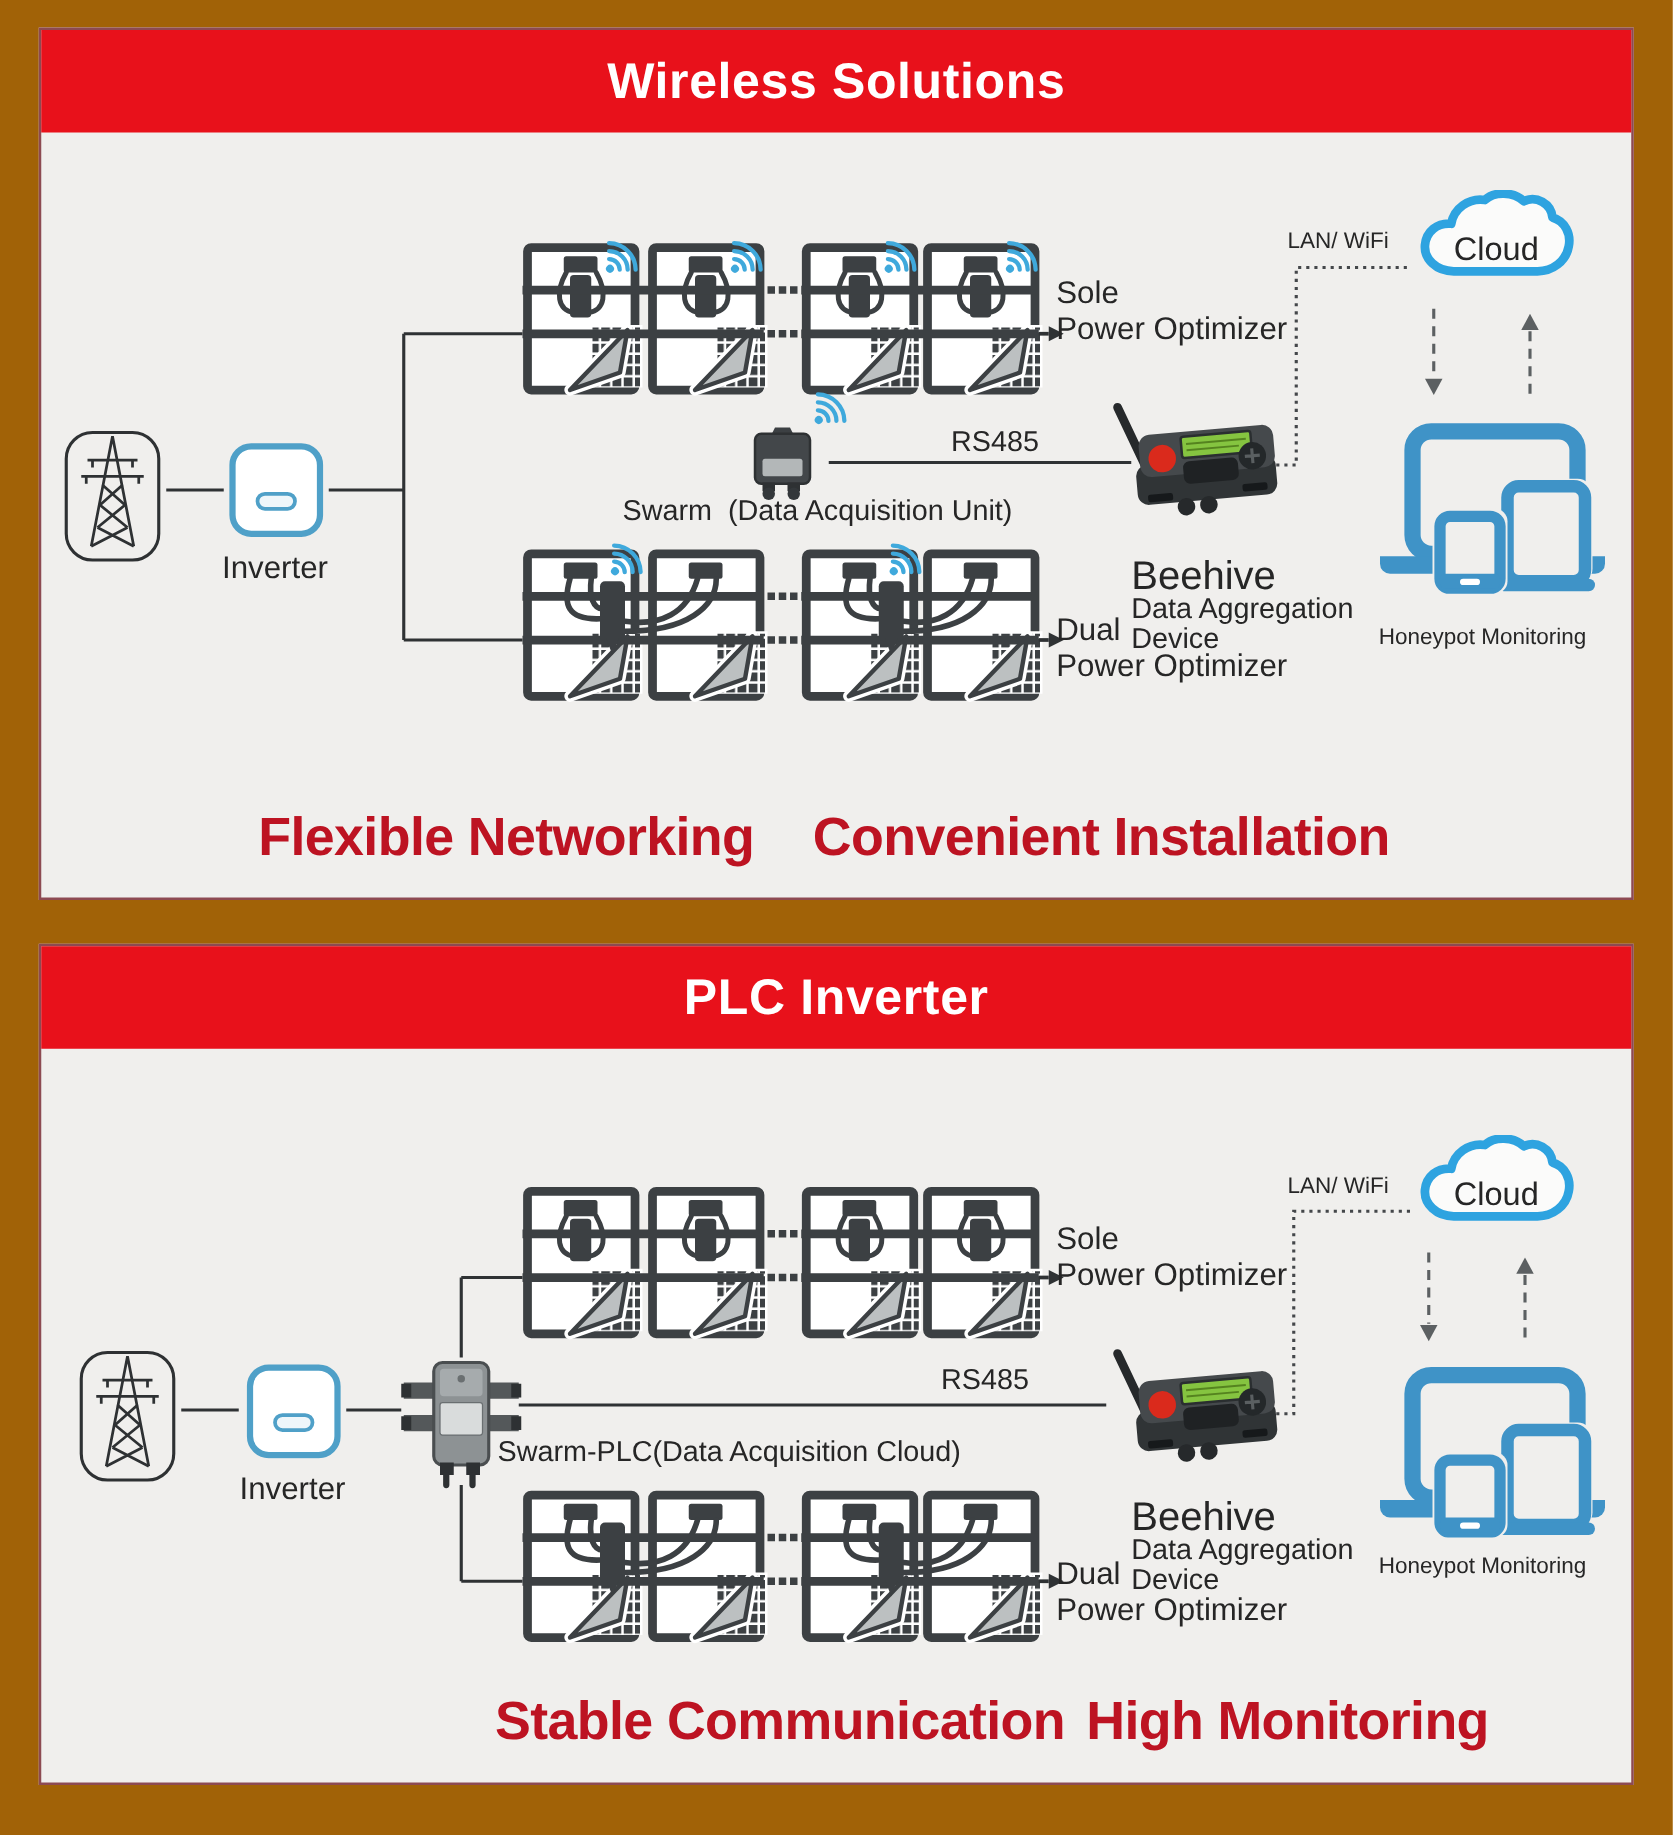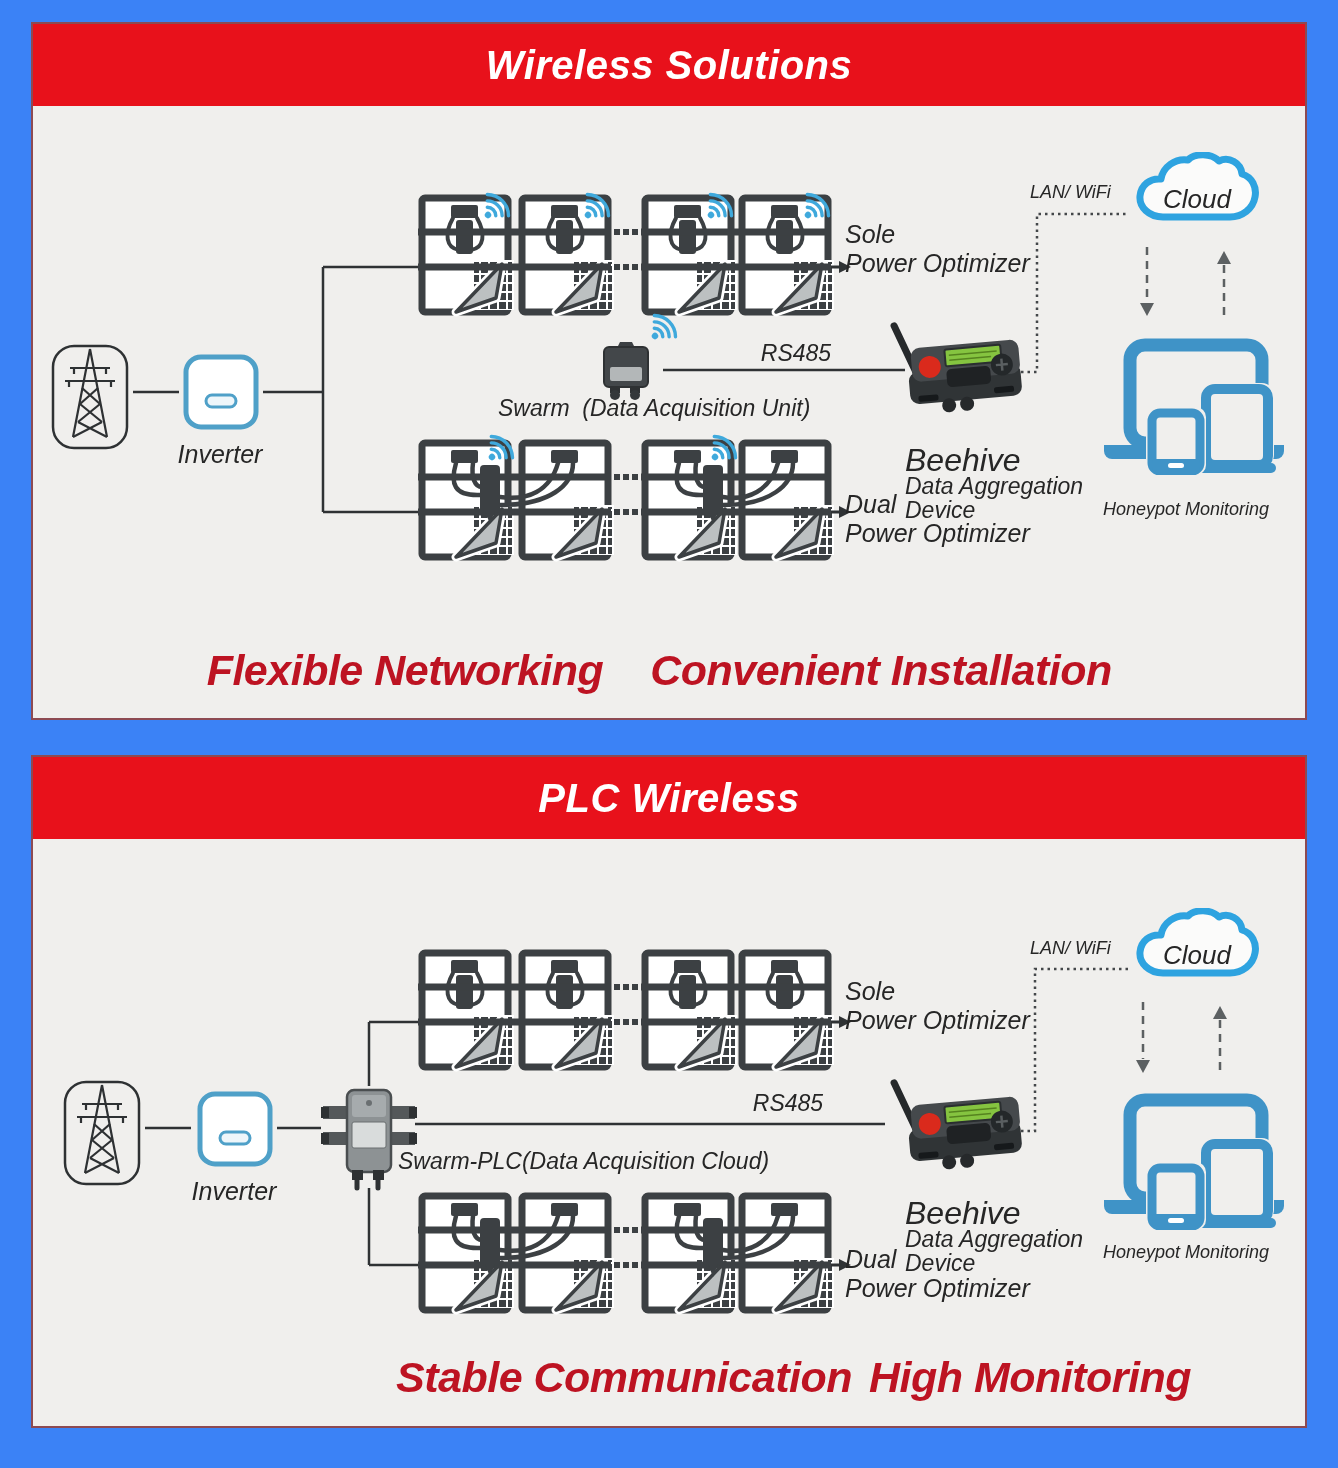--- a/index.html
+++ b/index.html
@@ -1,22 +1,21 @@
 <!DOCTYPE html>
 <html><head>
 <meta charset="utf-8">
 <style>
   html,body{margin:0;padding:0;}
   .page{
     position:relative;
     width:1338px;height:1468px;
-    background:#3b82f6;
+    background:#a16207;
     font-family:"Liberation Sans",sans-serif;
     overflow:hidden;
-    font-style:italic;
   }
   section.sol{
     position:absolute;left:31px;width:1276px;
     box-sizing:border-box;
     border:2px solid #8d4a52;
     background:#f0efed;
   }
   section.sol header{
     height:82px;background:#e8111b;
     display:flex;align-items:center;justify-content:center;
@@ -285,21 +284,21 @@
         <span>Dual</span>
         <span>Power Optimizer</span>
       </div>
       <div class="tag" style="left:848px;top:540px">Convenient Installation</div>
       <div class="tag" style="left:372px;top:540px">Flexible Networking</div>
     </div>
   </section>
 
   <section class="sol" style="top:755px;height:673px">
     <header>
-      <span class="sec-title">PLC Wireless</span>
+      <span class="sec-title">PLC Inverter</span>
     </header>
     <div class="body" style="height:587px">
       <svg viewBox="0 0 1272 587" width="1272" height="587">
 
         <g stroke="#2f3234" stroke-width="2.5" fill="none">
           <path d="M112,289 H158"></path>
           <path d="M244,289 H288"></path>
           <path d="M336,183 V247"></path>
           <path d="M336,183 H385"></path>
           <path d="M336,349 V426"></path>

